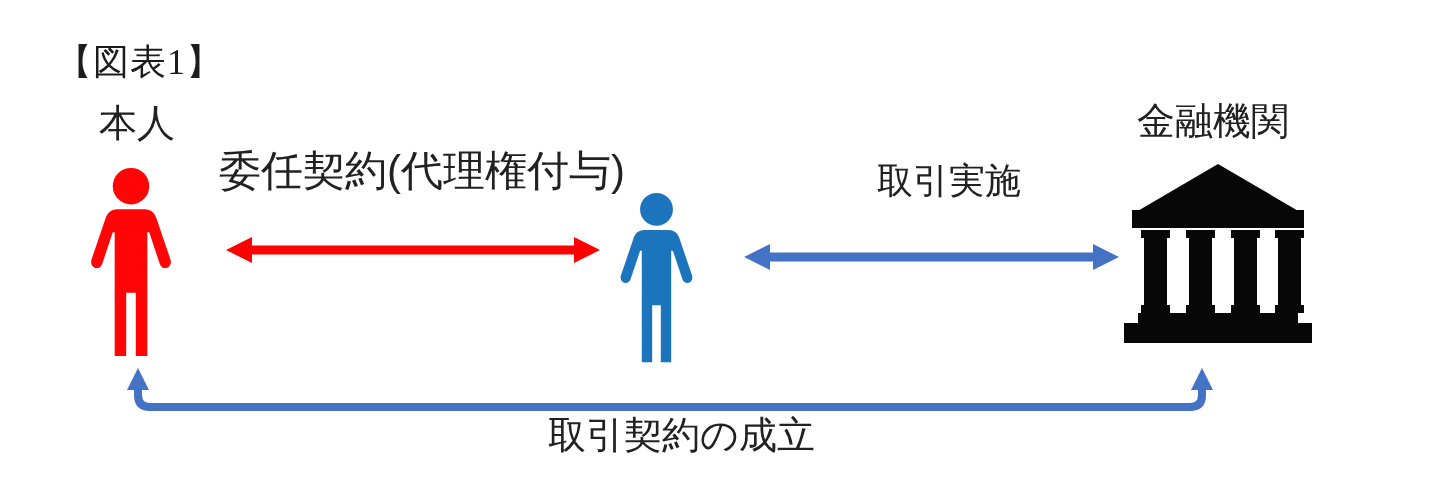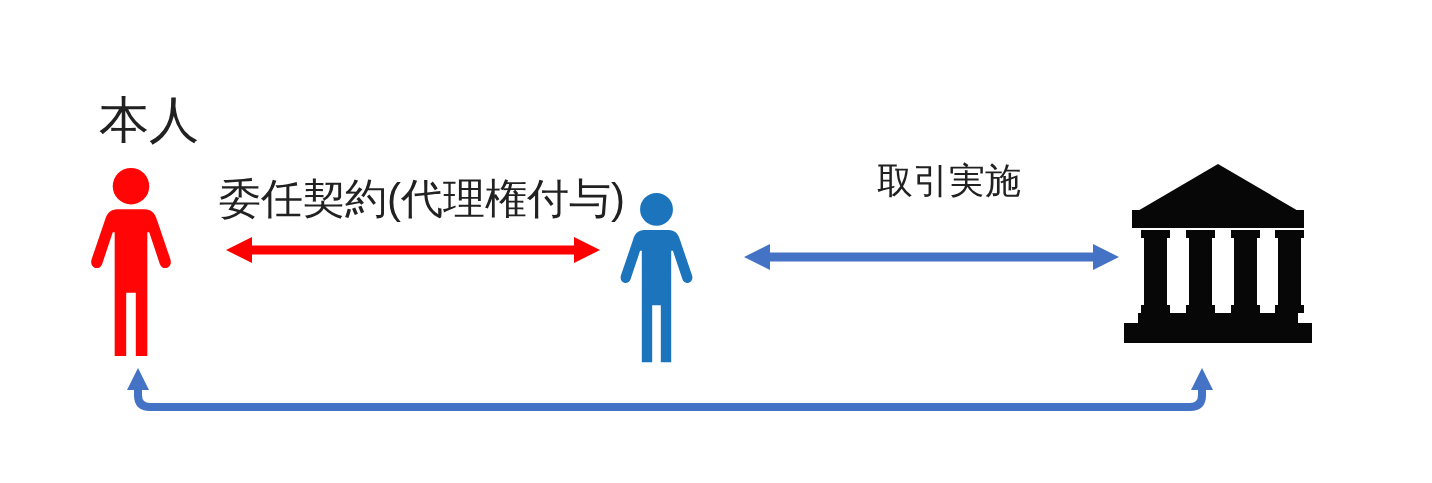--- a/index.html
+++ b/index.html
@@ -21,38 +21,41 @@
     font-size:36px;
     color:#1c1c1c;
     letter-spacing:1px;
     white-space:nowrap;
   }
   .actor-label, .rel-label{
     color:#212121;
     white-space:nowrap;
     line-height:1.08;
   }
-  .lbl-principal{left:99px; top:93px; font-size:50px;}
+  .lbl-principal{left:99px; top:103px; font-size:38px;}
   .lbl-agent{left:622px; top:104px; font-size:38px;}
   .lbl-bank{left:1137px; top:101px; font-size:38px;}
-  .lbl-mandate{left:219px; top:176px; font-size:42px;}
+  .lbl-mandate{left:219px; top:148px; font-size:42px;}
   .lbl-transaction{left:877px; top:162px; font-size:36px;}
   .lbl-contract{left:548px; top:415px; font-size:38px;}
   svg{display:block;}
 </style>
 </head>
 <body>
 
 <div class="canvas">
 
+  <div class="abs fig-title">【図表1】</div>
 
   <div class="abs actor-label lbl-principal">本人</div>
+  <div class="abs actor-label lbl-bank">金融機関</div>
 
   <div class="abs rel-label lbl-mandate">委任契約(代理権付与)</div>
   <div class="abs rel-label lbl-transaction">取引実施</div>
+  <div class="abs rel-label lbl-contract">取引契約の成立</div>
 
   <svg class="abs" style="left:84px; top:167px;" width="94" height="192" viewBox="0 0 96 200">
     <g fill="#ff0505">
       <circle cx="48" cy="20" r="19"></circle>
       <path d="M34,44 C27,44 23,48 21,55 L7,96 C4,105 15,109 18,101 L29,68 L31,68
                L31,197 L43,197 L43,131 L53,131 L53,197 L65,197 L65,68 L67,68
                L78,101 C81,109 92,105 89,96 L75,55 C73,48 69,44 62,44 Z"></path>
     </g>
   </svg>
 

